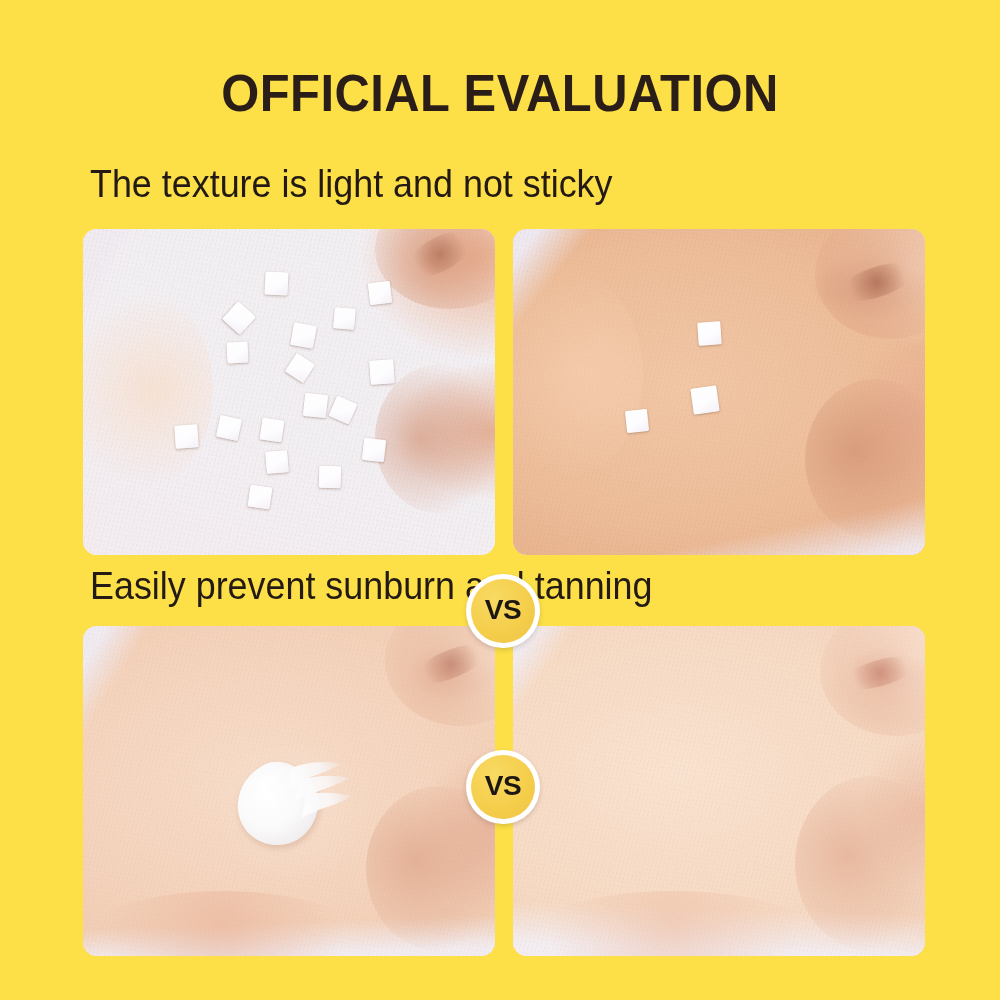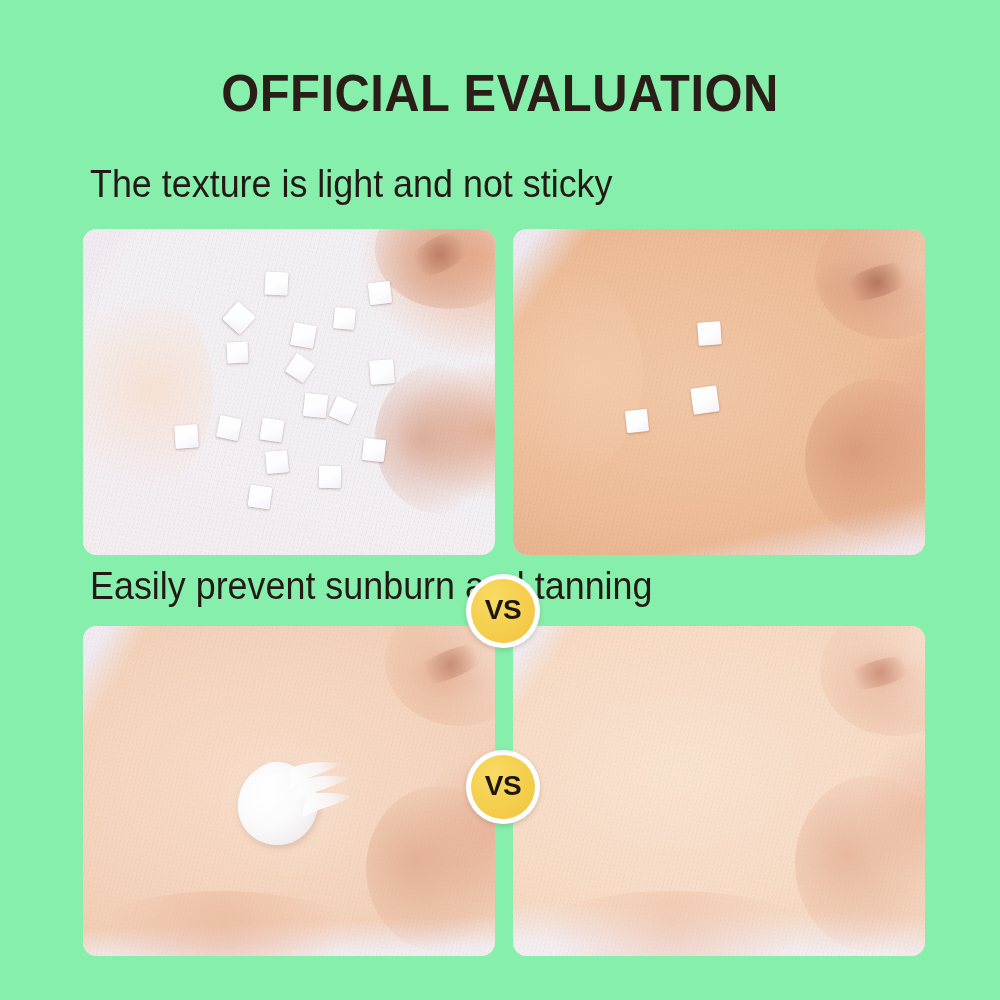--- a/index.html
+++ b/index.html
@@ -8,21 +8,21 @@
   html, body {
     width:1000px; height:1000px;
     background:#ffffff;
     font-family:"Liberation Sans", sans-serif;
     overflow:hidden;
   }
 
   .page {
     position:relative;
     width:1000px; height:1000px;
-    background:#86efac;
+    background:#fde047;
   }
 
   
   .main-title {
     position:absolute;
     left:0; top:63px;
     width:1000px;
     text-align:center;
     font-size:52px;
     font-weight:bold;

